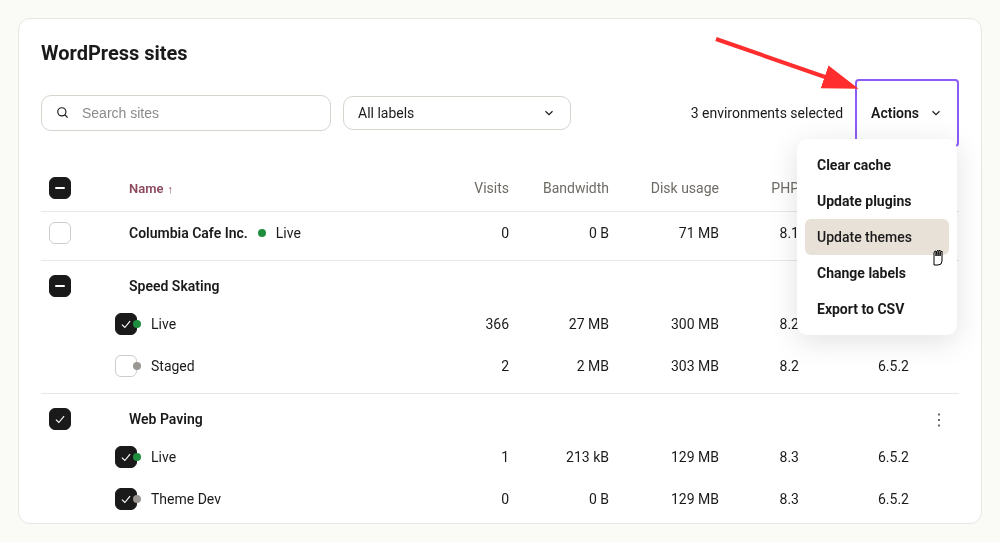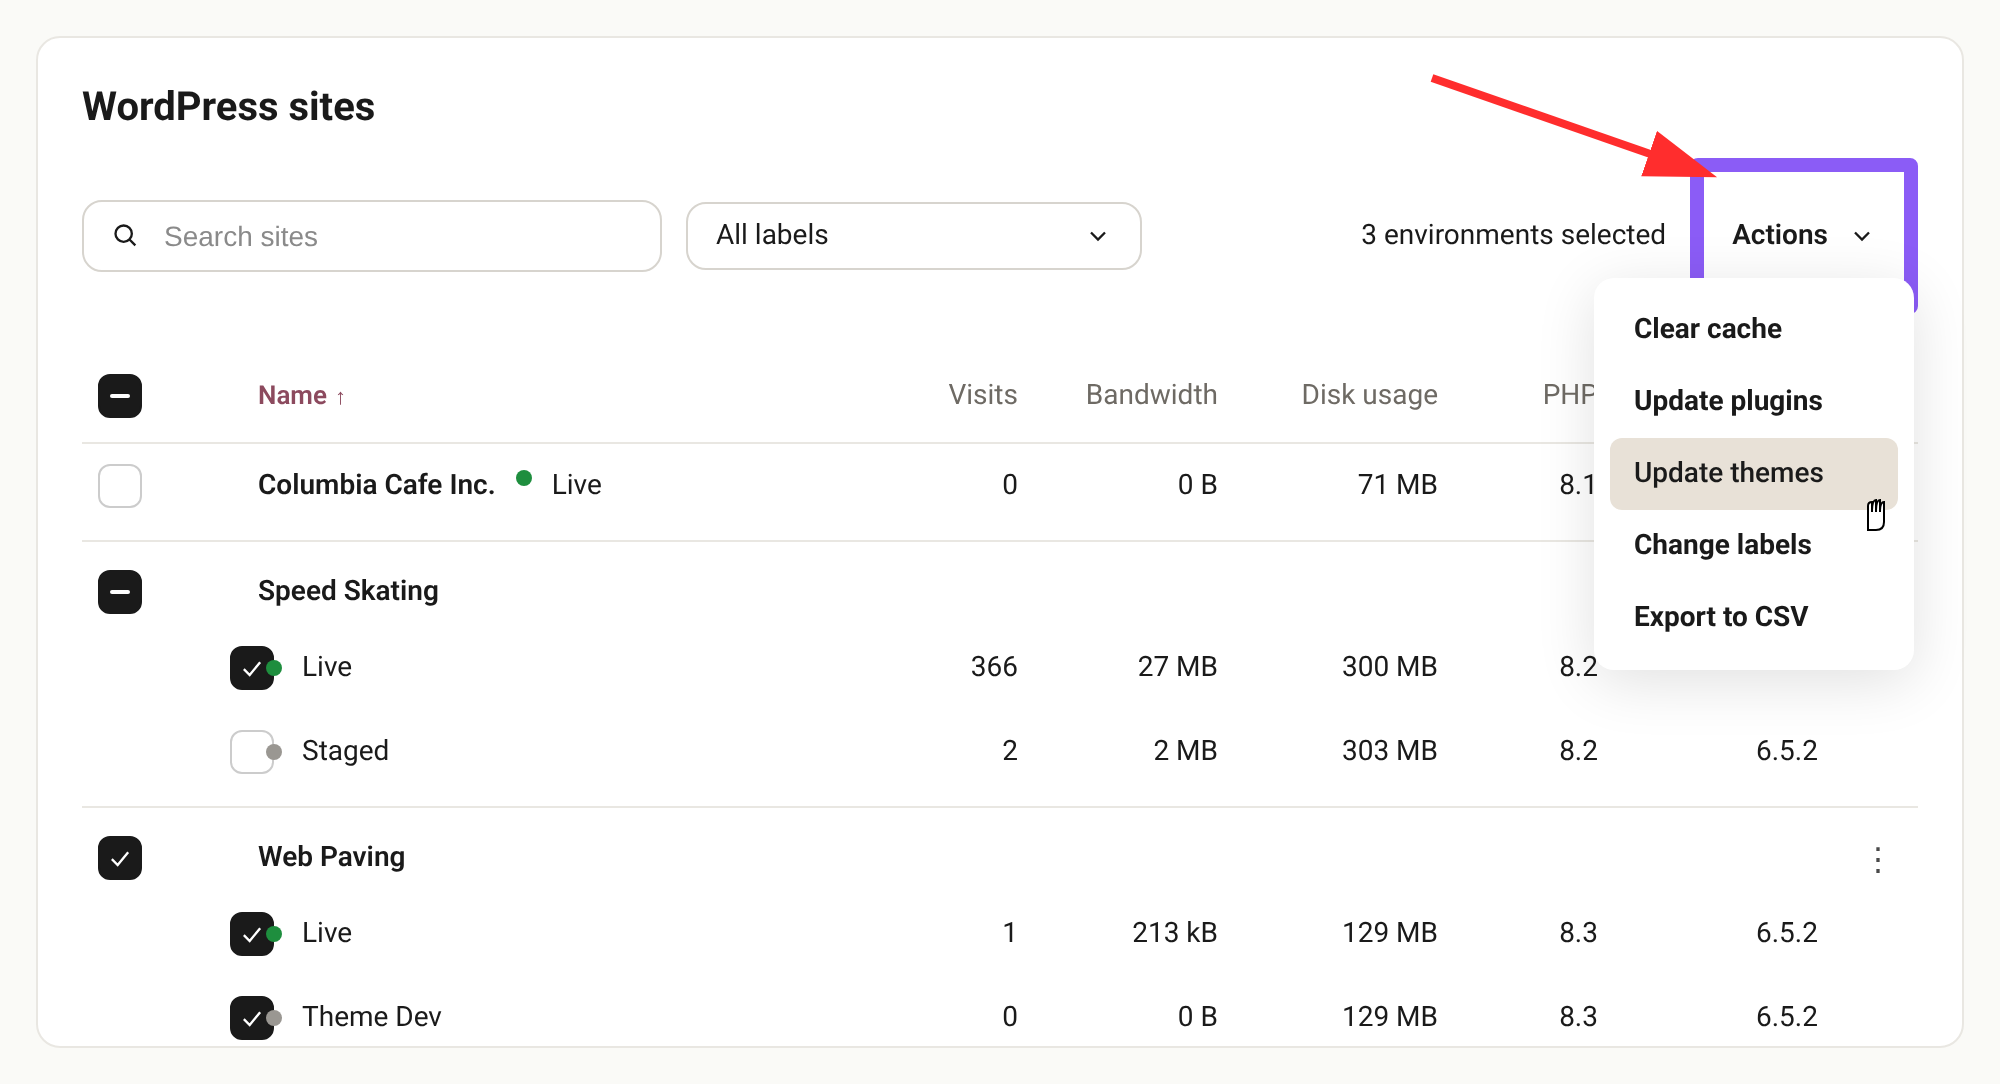--- a/index.html
+++ b/index.html
@@ -58,21 +58,21 @@
     width: 228px;
     font-size: 14px;
     cursor: pointer;
   }
   .spacer { flex: 1; }
   .sel-text { font-size: 14px; }
   .actions-btn {
     display: flex;
     align-items: center;
     gap: 10px;
-    border: 7px solid #8b5cf6;
+    border: 2px solid #8b5cf6;
     border-radius: 4px;
     padding: 24px 14px;
     font-size: 14px;
     font-weight: 600;
     cursor: pointer;
     background: #fff;
   }
   svg.ic { width: 14px; height: 14px; stroke: currentColor; fill: none; stroke-width: 2; }
 
   .header-row, .row {
@@ -94,21 +94,21 @@
     border: 1.5px solid #ccc;
     border-radius: 6px;
     display: flex;
     align-items: center;
     justify-content: center;
     cursor: pointer;
     margin-left: 8px;
   }
   .checkbox.filled { background: #1a1a1a; border-color: #1a1a1a; color: #fff; }
   .indent .checkbox { margin-left: 30px; }
-  .site-name { font-size: 14px; font-weight: 600; display: flex; gap: 10px; }
+  .site-name { font-size: 14px; font-weight: 600; display: flex; align-items: center; gap: 10px; }
   .env-name { font-size: 14px; display: flex; align-items: center; gap: 10px; padding-left: 4px; }
   .dot { width: 8px; height: 8px; border-radius: 50%; }
   .dot.green { background: #1e8e3e; }
   .dot.grey { background: #9a9792; }
   .group-row {
     display: grid;
     grid-template-columns: 44px 44px 1fr 40px;
     align-items: center;
     padding: 14px 0 6px;
     border-top: 1px solid #e9e7e2;

